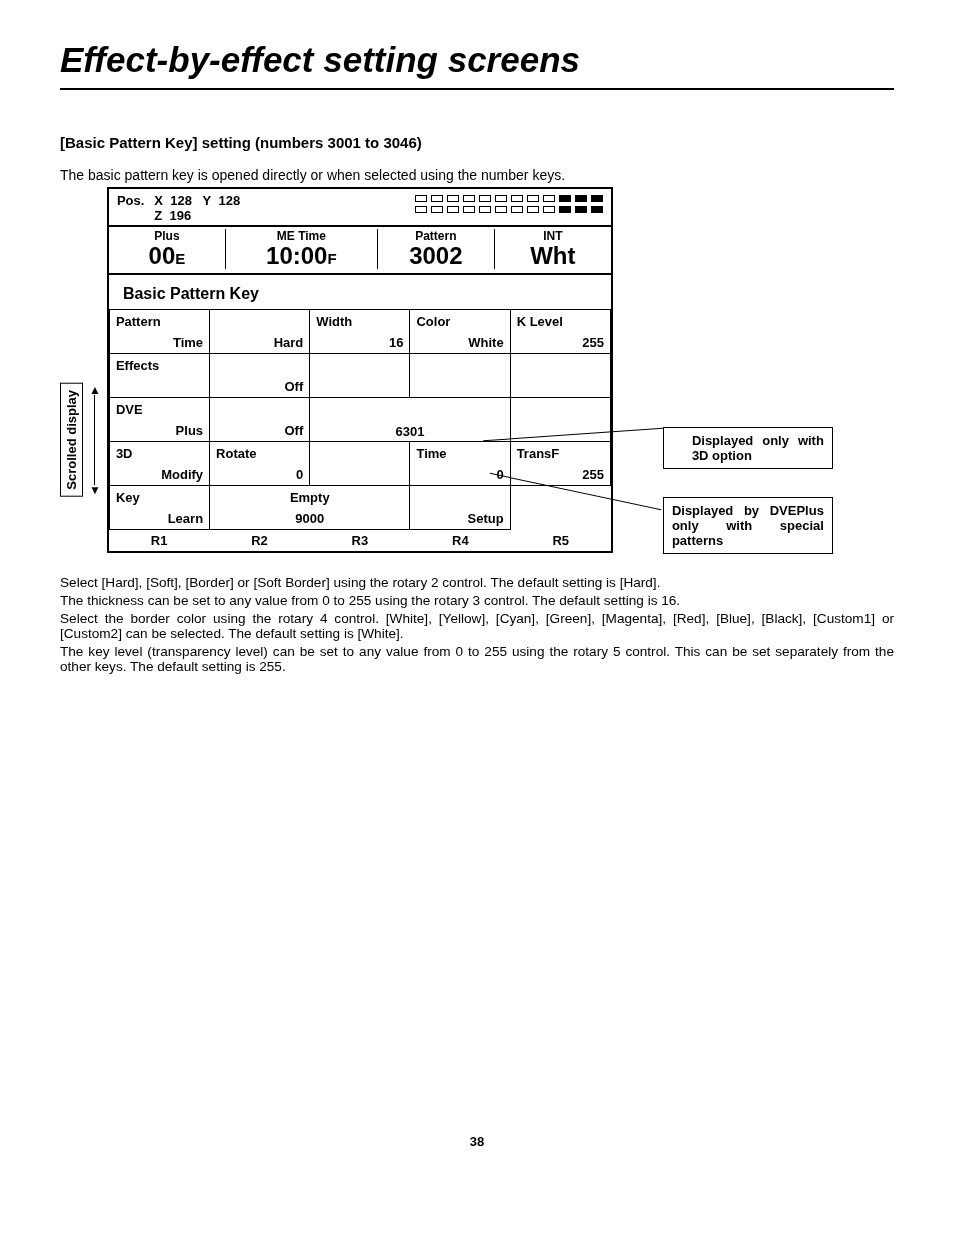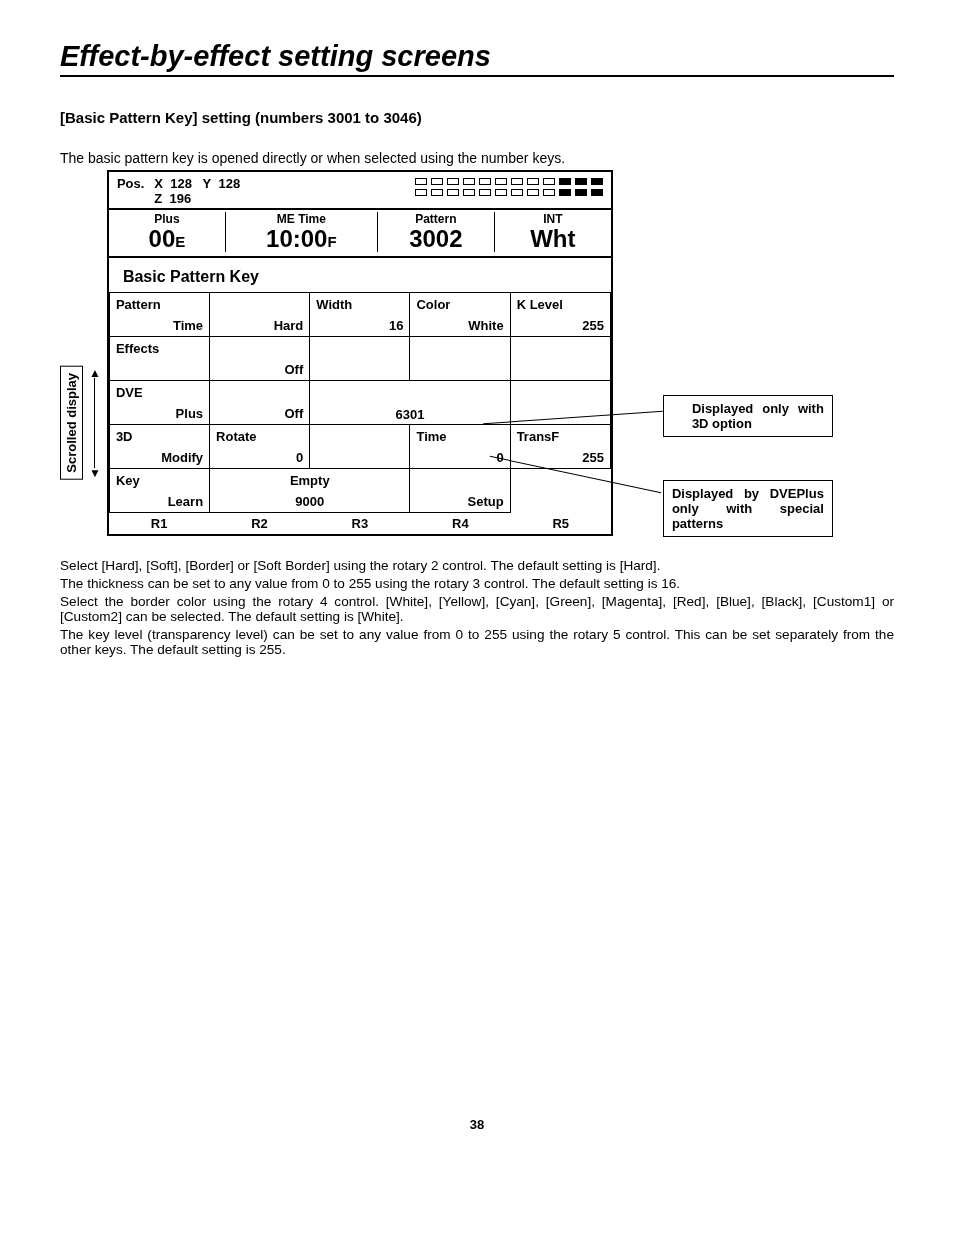--- a/index.html
+++ b/index.html
@@ -6,31 +6,31 @@
   body {
     margin: 0;
     padding: 40px 60px 60px 60px;
     font-family: Arial, Helvetica, sans-serif;
     font-size: 14px;
     color: #000;
     background: #fff;
     width: 954px;
   }
   .page-title {
-    font-size: 29px;
+    font-size: 35px;
     font-style: italic;
     font-weight: bold;
     border-bottom: 2px solid #000;
-    padding-bottom: 2px;
-    margin-bottom: 32px;
+    padding-bottom: 8px;
+    margin-bottom: 44px;
   }
   .sub-title {
     font-weight: bold;
     font-size: 15px;
-    margin-bottom: 24px;
+    margin-bottom: 16px;
   }
   .intro {
     font-size: 14px;
     margin-bottom: 4px;
   }
   .diagram-wrap {
     display: flex;
     align-items: stretch;
     margin-bottom: 22px;
   }
@@ -309,21 +309,21 @@
       <div>R1</div>
       <div>R2</div>
       <div>R3</div>
       <div>R4</div>
       <div>R5</div>
     </div>
   </div>
 
   <div class="callouts">
     <div class="line" style="top:247px; left:-130px; width:180px; transform:rotate(-4deg);"></div>
-    <div class="callout-box" style="top:225px;padding-left:28px;">Displayed only with 3D option</div>
+    <div class="callout-box" style="top:240px;padding-left:28px;">Displayed only with 3D option</div>
 
     <div class="line" style="top:304px; left:-125px; width:175px; transform:rotate(12deg);"></div>
     <div class="callout-box" style="top:310px;">Displayed by DVEPlus only with special patterns</div>
   </div>
 
 </div>
 
 <div class="body-text">
   <p>Select [Hard], [Soft], [Border] or [Soft Border] using the rotary 2 control.  The default setting is [Hard].</p>
   <p>The thickness can be set to any value from 0 to 255 using the rotary 3 control.  The default setting is 16.</p>

